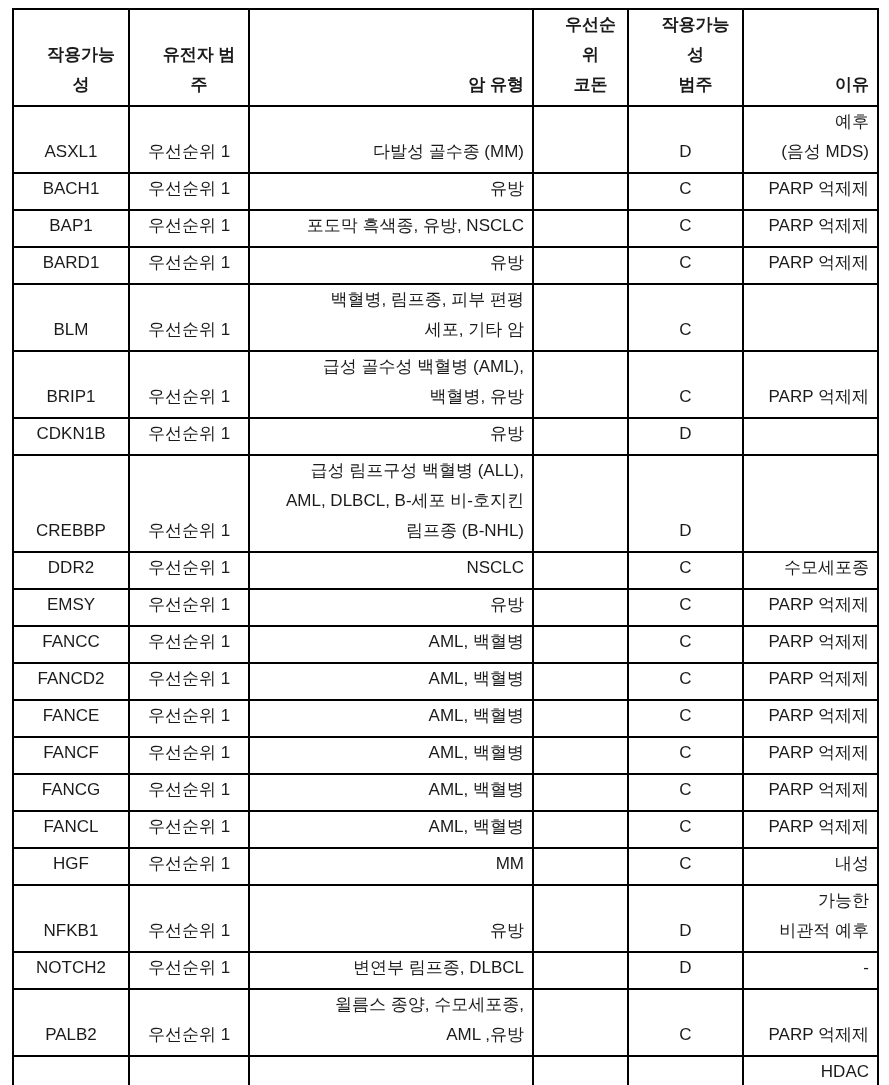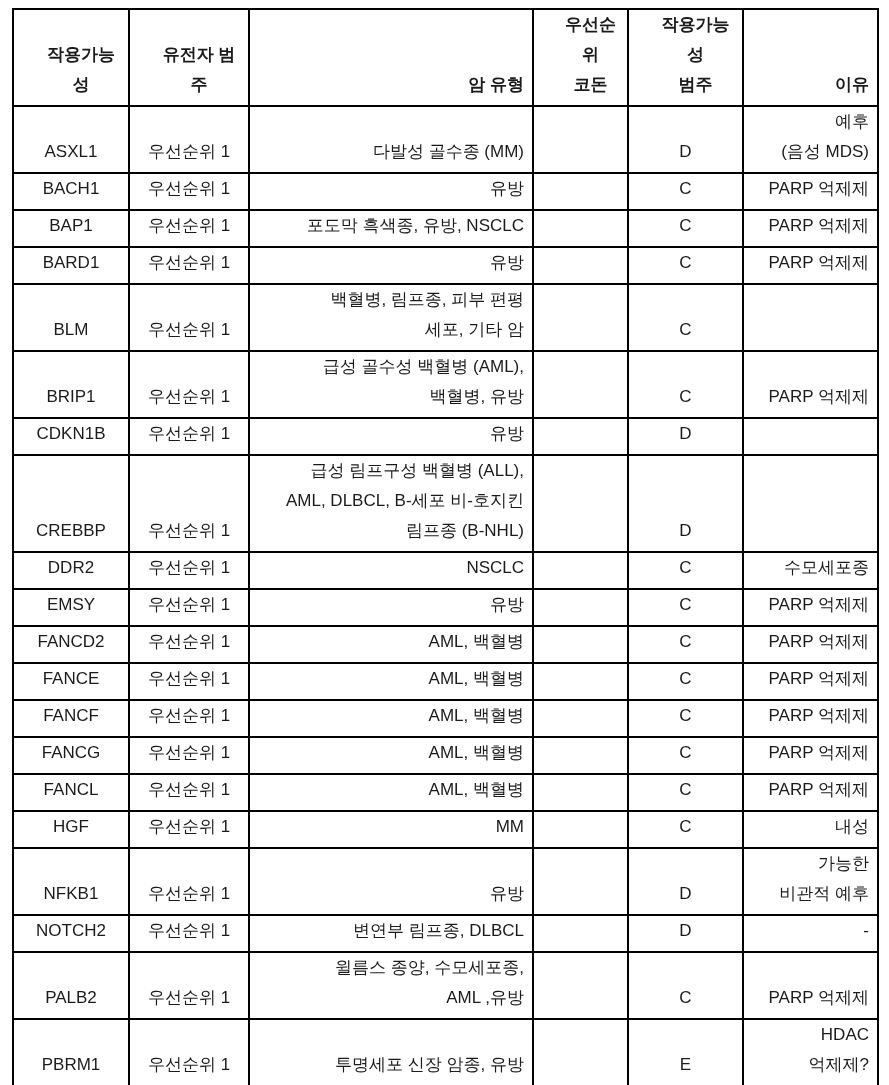--- a/index.html
+++ b/index.html
@@ -152,20 +152,28 @@
   </tr>
         <tr style="height: 34px;">
     <td class="al-c">EMSY</td>
     <td class="al-c">우선순위 1</td>
     <td class="al-l">유방</td>
     <td class="al-c"></td>
     <td class="al-c">C</td>
     <td class="al-l">PARP 억제제</td>
   </tr>
         <tr style="height: 34px;">
+    <td class="al-c">FANCC</td>
+    <td class="al-c">우선순위 1</td>
+    <td class="al-l">AML, 백혈병</td>
+    <td class="al-c"></td>
+    <td class="al-c">C</td>
+    <td class="al-l">PARP 억제제</td>
+  </tr>
+        <tr style="height: 34px;">
     <td class="al-c">FANCD2</td>
     <td class="al-c">우선순위 1</td>
     <td class="al-l">AML, 백혈병</td>
     <td class="al-c"></td>
     <td class="al-c">C</td>
     <td class="al-l">PARP 억제제</td>
   </tr>
         <tr style="height: 34px;">
     <td class="al-c">FANCE</td>
     <td class="al-c">우선순위 1</td>

